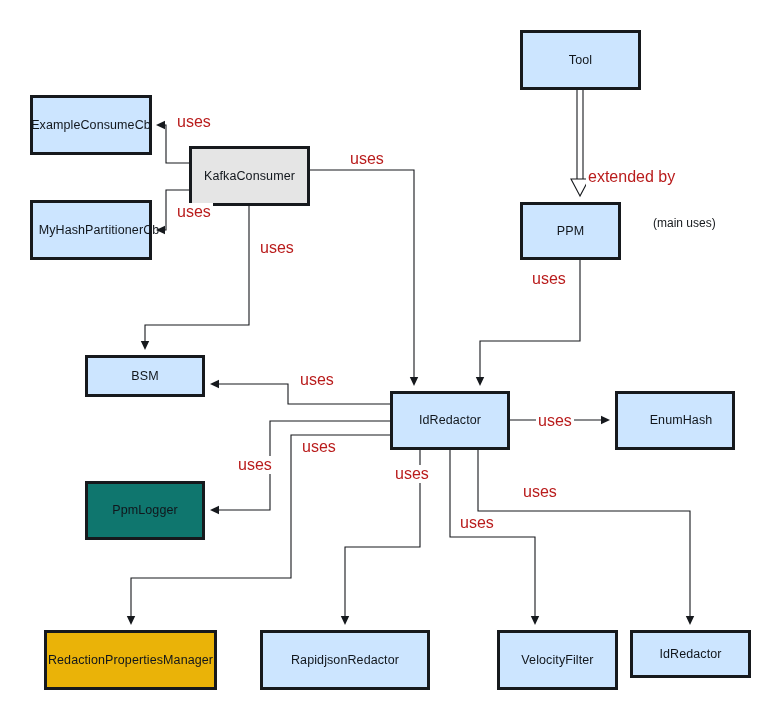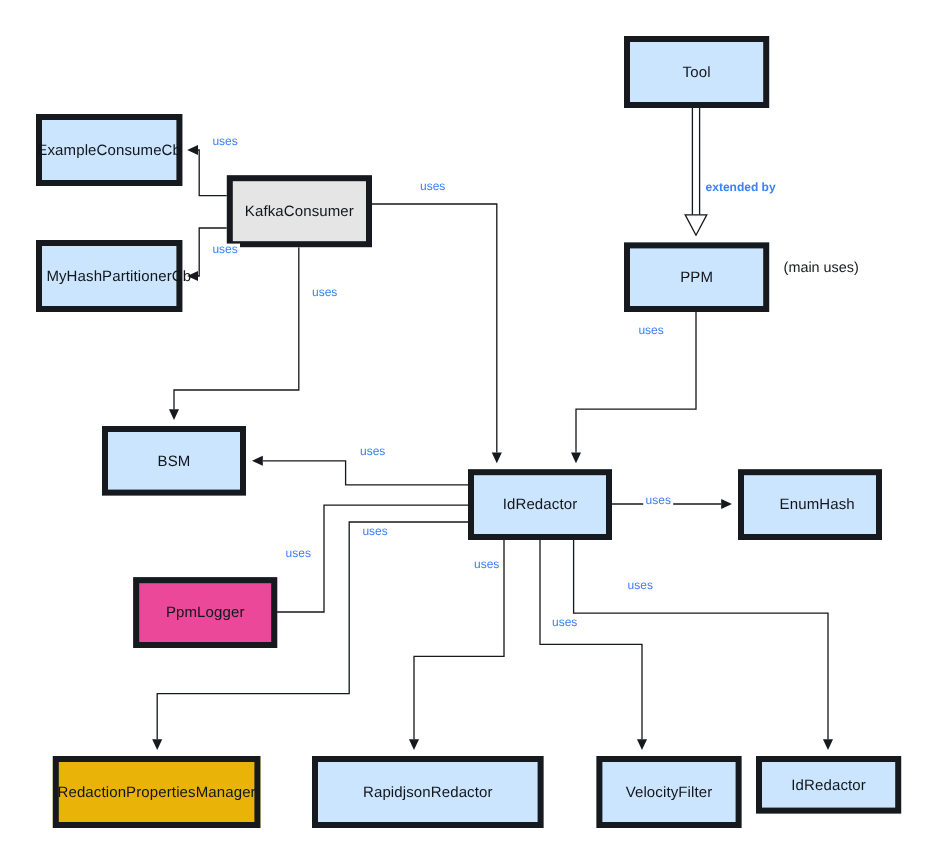--- a/index.html
+++ b/index.html
@@ -22,40 +22,40 @@
     position: absolute;
     left: 0;
     top: 0;
     width: 781px;
     height: 721px;
   }
   .node {
     position: absolute;
     box-sizing: border-box;
     background: #cce5ff;
-    border: 5px solid #b91c1c;
+    border: 3px solid #b91c1c;
     display: flex;
     align-items: center;
     justify-content: center;
     text-align: right;
     color: #11161c;
     font-size: 12.5px;
     line-height: 1.15;
     letter-spacing: 0.1px;
     z-index: 3;
   }
   .node-label {
     display: block;
     padding: 0 3px;
     white-space: nowrap;
   }
   .edge-label {
     position: absolute;
-    font-size: 10px;
-    color: #3b82f6;
+    font-size: 16px;
+    color: #b91c1c;
     white-space: nowrap;
     background: #ffffff;
     padding: 0 2px;
     z-index: 4;
   }
   .annotation {
     position: absolute;
     font-size: 12px;
     color: #16191d;
     white-space: nowrap;
@@ -148,54 +148,54 @@
       </div>
       <div class="node" style="left: 30px; top: 200px; width: 122px; height: 60px; background: rgb(204, 229, 255); border-color: rgb(22, 25, 29); padding-left: 16px;">
         <span class="node-label">MyHashPartitionerCb</span>
       </div>
       <div class="node" style="left: 189px; top: 146px; width: 121px; height: 60px; background: #e5e5e5; border-color: rgb(22, 25, 29);">
         <span class="node-label">KafkaConsumer</span>
       </div>
       <div class="node" style="left: 520px; top: 30px; width: 121px; height: 60px; background: rgb(204, 229, 255); border-color: rgb(22, 25, 29);">
         <span class="node-label">Tool</span>
       </div>
-      <div class="node" style="left: 520px; top: 202px; width: 121px; height: 58px; background: rgb(204, 229, 255); border-color: rgb(22, 25, 29);">
+      <div class="node" style="left: 520px; top: 202px; width: 101px; height: 58px; background: rgb(204, 229, 255); border-color: rgb(22, 25, 29);">
         <span class="node-label">PPM</span>
       </div>
-      <div class="node" style="left: 85px; top: 355px; width: 120px; height: 58px; background: rgb(204, 229, 255); border-color: rgb(22, 25, 29);">
+      <div class="node" style="left: 85px; top: 355px; width: 120px; height: 42px; background: rgb(204, 229, 255); border-color: rgb(22, 25, 29);">
         <span class="node-label">BSM</span>
       </div>
       <div class="node" style="left: 390px; top: 391px; width: 120px; height: 59px; background: rgb(204, 229, 255); border-color: rgb(22, 25, 29);">
         <span class="node-label">IdRedactor</span>
       </div>
       <div class="node" style="left: 615px; top: 391px; width: 120px; height: 59px; background: rgb(204, 229, 255); border-color: rgb(22, 25, 29); padding-left: 12px;">
         <span class="node-label">EnumHash</span>
       </div>
-      <div class="node" style="left: 85px; top: 481px; width: 120px; height: 59px; background: #ec4899; border-color: rgb(22, 25, 29); margin-left: 26px;">
+      <div class="node" style="left: 85px; top: 481px; width: 120px; height: 59px; background: #0f766e; border-color: rgb(22, 25, 29);">
         <span class="node-label">PpmLogger</span>
       </div>
       <div class="node" style="left: 44px; top: 630px; width: 173px; height: 60px; background: #eab308; border-color: rgb(22, 25, 29);">
         <span class="node-label">RedactionPropertiesManager</span>
       </div>
-      <div class="node" style="left: 260px; top: 630px; width: 193px; height: 60px; background: rgb(204, 229, 255); border-color: rgb(22, 25, 29);">
+      <div class="node" style="left: 260px; top: 630px; width: 170px; height: 60px; background: rgb(204, 229, 255); border-color: rgb(22, 25, 29);">
         <span class="node-label">RapidjsonRedactor</span>
       </div>
       <div class="node" style="left: 497px; top: 630px; width: 121px; height: 60px; background: rgb(204, 229, 255); border-color: rgb(22, 25, 29);">
         <span class="node-label">VelocityFilter</span>
       </div>
       <div class="node" style="left: 630px; top: 630px; width: 121px; height: 48px; background: rgb(204, 229, 255); border-color: rgb(22, 25, 29);">
         <span class="node-label">IdRedactor</span>
       </div>
     </div>
   <div id="label-layer">
       <div class="edge-label" style="left: 175px; top: 113px;">uses</div>
       <div class="edge-label" style="left: 175px; top: 203px;">uses</div>
       <div class="edge-label" style="left: 258px; top: 239px;">uses</div>
       <div class="edge-label" style="left: 348px; top: 150px;">uses</div>
-      <div class="edge-label" style="left: 586px; top: 151px; font-weight: bold;">extended by</div>
+      <div class="edge-label" style="left: 586px; top: 168px;">extended by</div>
       <div class="edge-label" style="left: 530px; top: 270px;">uses</div>
       <div class="edge-label" style="left: 298px; top: 371px;">uses</div>
       <div class="edge-label" style="left: 536px; top: 412px;">uses</div>
       <div class="edge-label" style="left: 236px; top: 456px;">uses</div>
       <div class="edge-label" style="left: 300px; top: 438px;">uses</div>
       <div class="edge-label" style="left: 393px; top: 465px;">uses</div>
       <div class="edge-label" style="left: 458px; top: 514px;">uses</div>
       <div class="edge-label" style="left: 521px; top: 483px;">uses</div>
     </div>
   <div id="annotation-layer">

